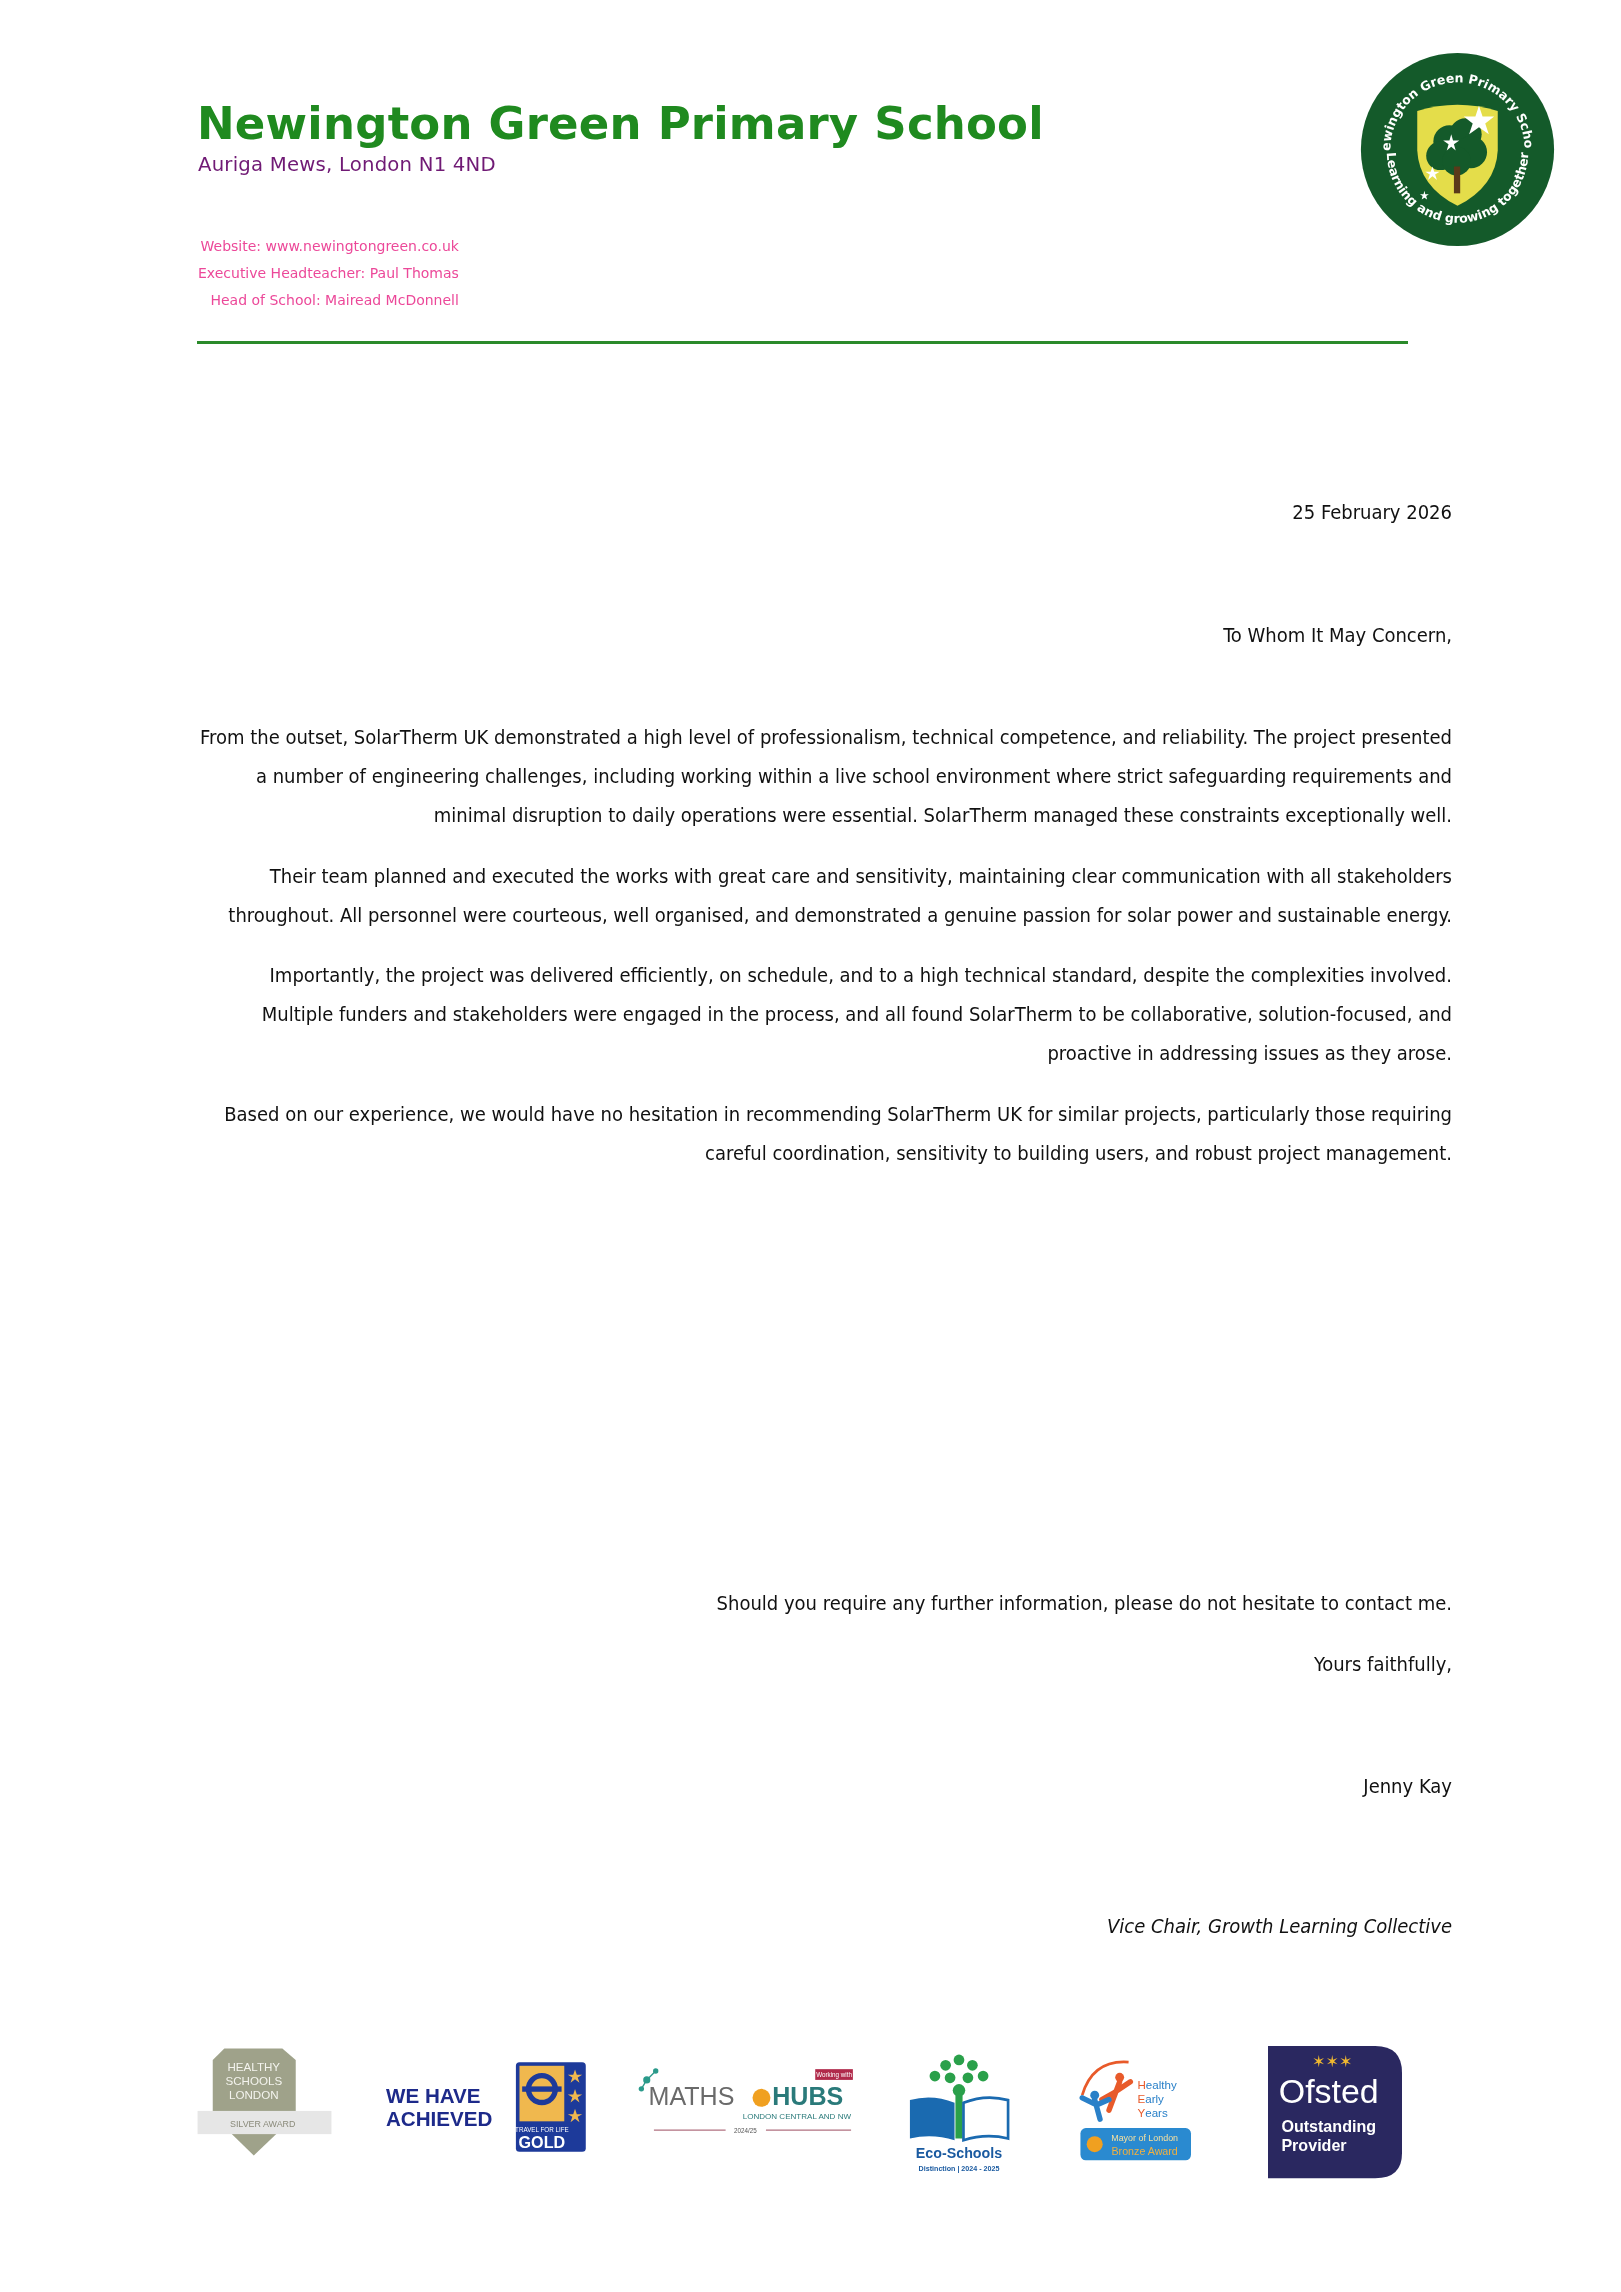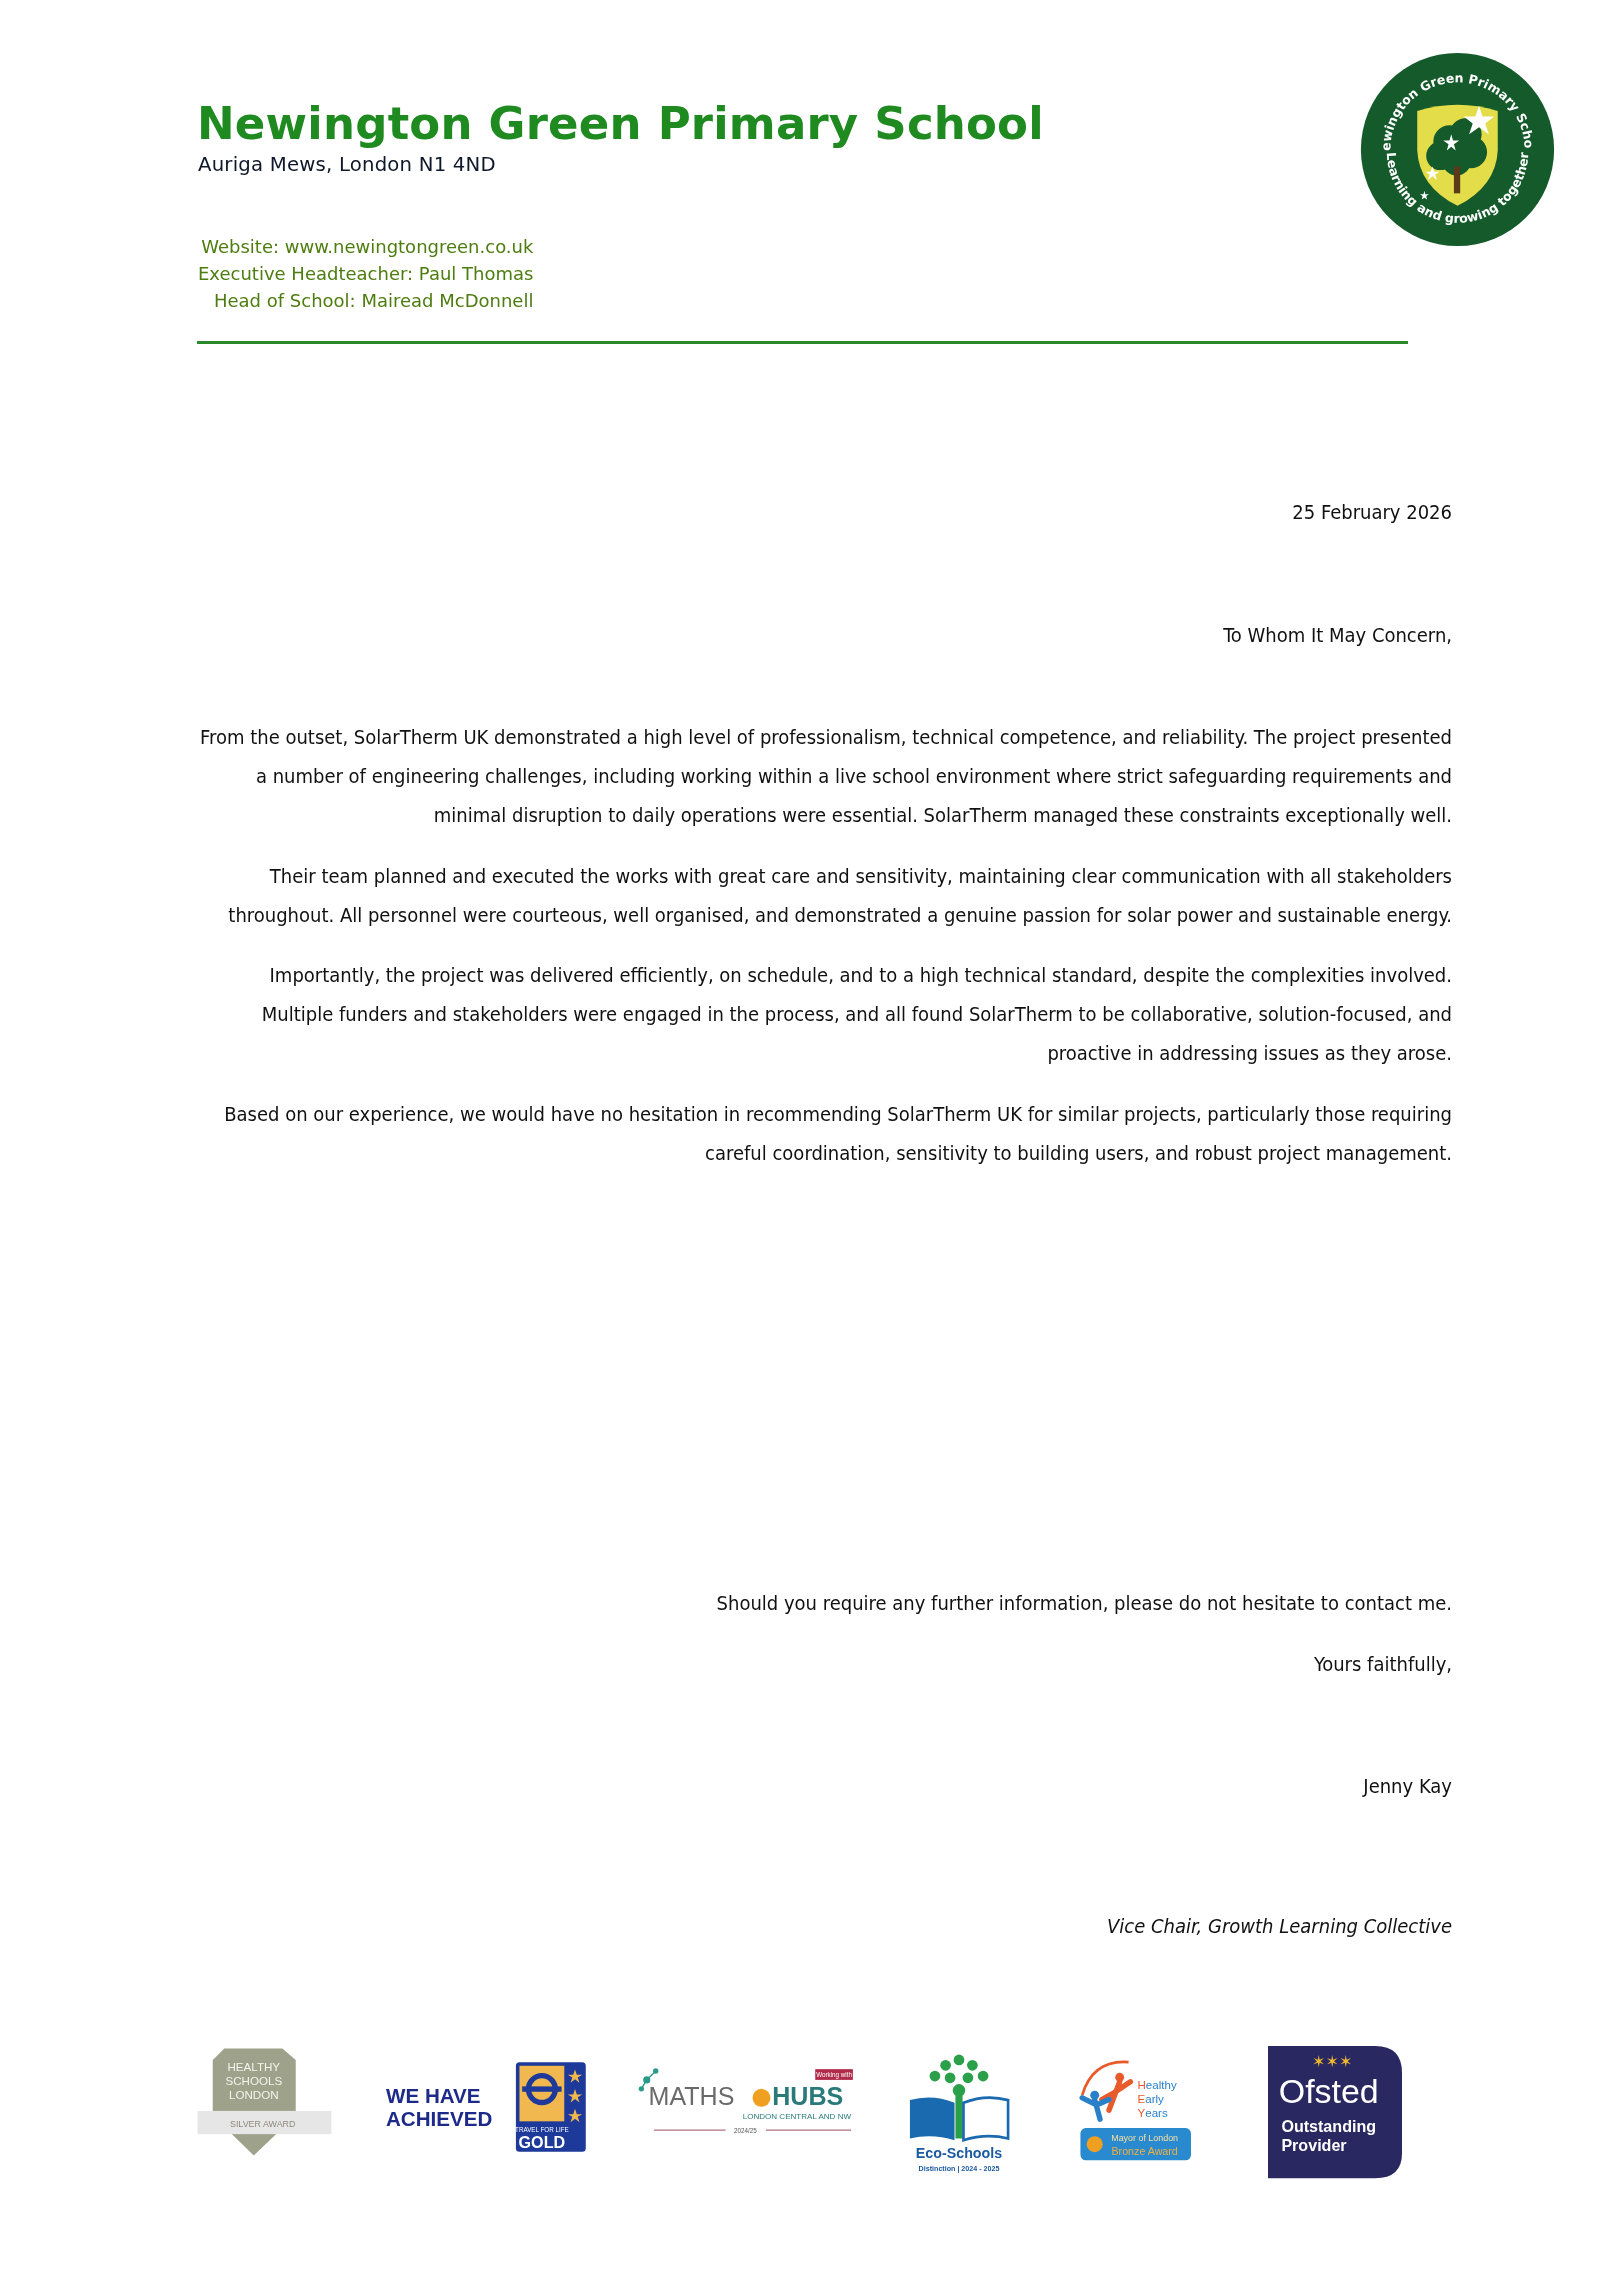--- a/index.html
+++ b/index.html
@@ -1,20 +1,20 @@
 <!DOCTYPE html>
 <html style="font-size:14.3px"><head>
 <meta charset="utf-8">
 <style>
   html, body { margin: 0; padding: 0; background: #ffffff; }
   body { width: 1621px; height: 2293px; position: relative; overflow: hidden; font-family: "Liberation Sans", "DejaVu Sans", sans-serif; }
   .abs { position: absolute; text-align: right; }
   .school-name { left: 197px; top: 97px; font-size: 45px; font-weight: bold; color: #1f8a1f; letter-spacing: 0.2px; white-space: nowrap; font-family: "DejaVu Sans", sans-serif; }
-  .address { left: 198px; top: 153px; font-size: 19.7px; color: #0f172a; font-family: "DejaVu Sans", sans-serif; letter-spacing: 0.2px; }
-  .contact { left: 198px; top: 233px; font-size: 18px; color: #4d7c0f; line-height: 27px; font-family: "DejaVu Sans", sans-serif; }
+  .address { left: 198px; top: 153px; font-size: 19.7px; color: #701a75; font-family: "DejaVu Sans", sans-serif; letter-spacing: 0.2px; }
+  .contact { left: 198px; top: 233px; font-size: 14px; color: #ec4899; line-height: 27px; font-family: "DejaVu Sans", sans-serif; }
   .contact div { white-space: nowrap; }
   .rule { left: 197px; top: 341px; width: 1211px; height: 2.7px; background: #2a8a2a; }
   .logo { left: 1360px; top: 52px; width: 195px; height: 195px; }
   .letter { left: 198px; color: #111111; font-family: "DejaVu Sans Condensed", "DejaVu Sans", sans-serif; font-size: 20px; line-height: 39px; width: 1254px; }
   .letter p { margin: 0; }
   .date { top: 473px; }
   .salutation { top: 596px; }
   .body-paras { top: 718px; }
   .body-paras p { margin-bottom: 21.5px; }
   .closing1 { top: 1564px; }

